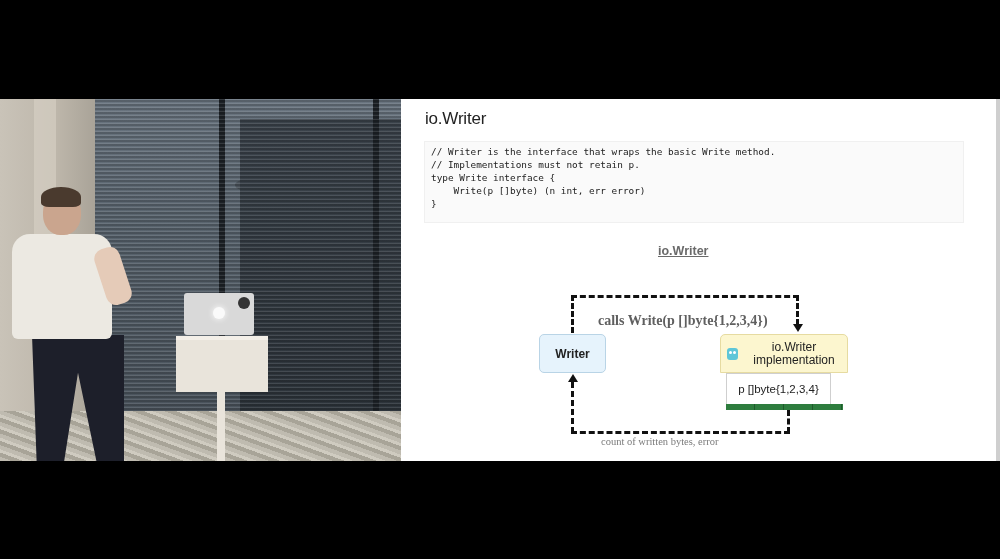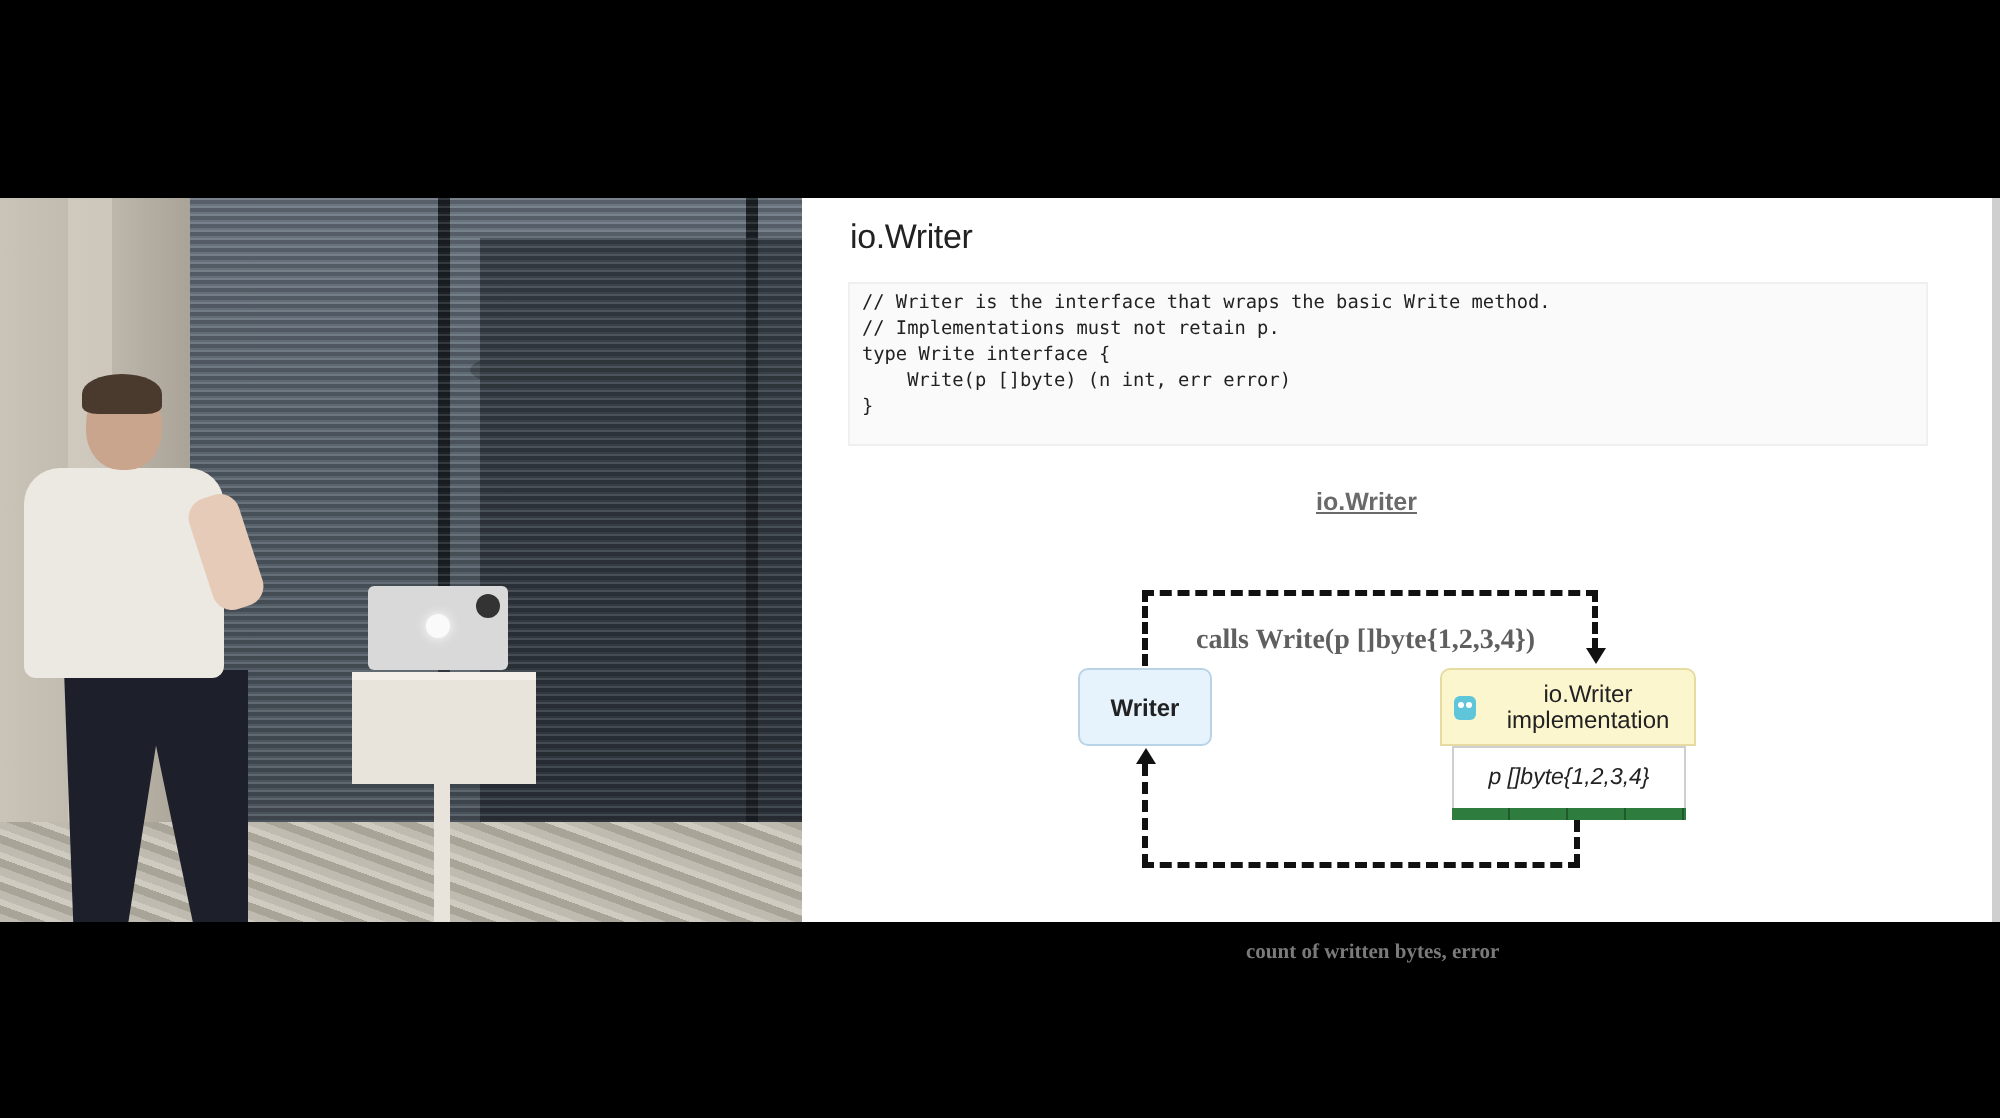--- a/index.html
+++ b/index.html
@@ -36,32 +36,32 @@
 
     
     .slide { position: absolute; left: 401px; top: 0; width: 595px; height: 362px; background: #fff; }
     .slide-edge { position: absolute; left: 996px; top: 0; width: 4px; height: 362px; background: #cfcfcf; }
     .slide-title { position: absolute; left: 24px; top: 10px; font-size: 17px; color: #222; font-weight: normal; letter-spacing: -0.2px; }
     .code-box { position: absolute; left: 23px; top: 42px; width: 540px; height: 82px; background: #fafafa; border: 1px solid #f0f0f0; }
     .code-line { position: absolute; left: 6px; font-family: "DejaVu Sans Mono", monospace; font-size: 9.4px; color: #222; white-space: pre; }
 
     .diagram-title { position: absolute; left: 257px; top: 145px; font-size: 12.5px; font-weight: bold; color: #6a6a6a; text-decoration: underline; }
     .calls-label { position: absolute; left: 197px; top: 174px; font-family: "Liberation Serif", serif; font-size: 14px; font-weight: bold; color: #5f5f5f; margin-top: 40px; }
-    .return-label { position: absolute; left: 222px; top: 337px; font-family: "Liberation Serif", serif; font-size: 10.5px; font-weight: bold; color: #7a7a7a; margin-top: 35px; }
+    .return-label { position: absolute; left: 200px; top: 337px; font-family: "Liberation Serif", serif; font-size: 10.5px; font-weight: normal; color: #7a7a7a; }
 
     .caller-box { position: absolute; left: 138px; top: 235px; width: 67px; height: 39px; background: #e6f3fc; border: 1px solid #b9d4e6; border-radius: 5px;
       display: flex; align-items: center; justify-content: center; font-size: 12px; font-weight: bold; color: #222; }
     .impl-box { position: absolute; left: 319px; top: 235px; width: 128px; height: 39px; background: #fcf6cf; border: 1px solid #e6dba1; border-radius: 5px 5px 0 0;
       display: flex; align-items: center; }
     .gopher-icon { position: absolute; left: 6px; top: 13px; width: 11px; height: 12px; background: #5ec6d8; border-radius: 3px; }
     .gopher-icon::before, .gopher-icon::after { content: ""; position: absolute; top: 3px; width: 3px; height: 3px; background: #fff; border-radius: 50%; }
     .gopher-icon::before { left: 2px; } .gopher-icon::after { right: 2px; }
     .impl-label { position: absolute; left: 20px; width: 106px; text-align: center; font-size: 12px; line-height: 13px; color: #222; }
-    .byte-box { position: absolute; left: 325px; top: 274px; width: 117px; height: 31px; background: #fff; border: 1px solid #cfcfcf; border-bottom: none;
-      display: flex; align-items: center; justify-content: center; font-style: italic; font-size: 11.5px; color: #222; }
+    .byte-box { position: absolute; left: 325px; top: 274px; width: 105px; height: 31px; background: #fff; border: 1px solid #cfcfcf; border-bottom: none;
+      display: flex; align-items: center; justify-content: center; font-size: 11.5px; color: #222; }
     .green-bar { position: absolute; left: 325px; top: 305px; width: 117px; height: 6px; background: #2e7d3e;
       background-image: repeating-linear-gradient(90deg, #2e7d3e 0 28px, #1f5a2c 28px 29px); }
 
     .dash-h { position: absolute; height: 0; border-top: 3px dashed #111; }
     .dash-v { position: absolute; width: 0; border-left: 3px dashed #111; }
     .arrow-down { position: absolute; width: 0; height: 0; border-left: 5px solid transparent; border-right: 5px solid transparent; border-top: 8px solid #111; }
     .arrow-up { position: absolute; width: 0; height: 0; border-left: 5px solid transparent; border-right: 5px solid transparent; border-bottom: 8px solid #111; }
   </style>
 </head>
 <body>

